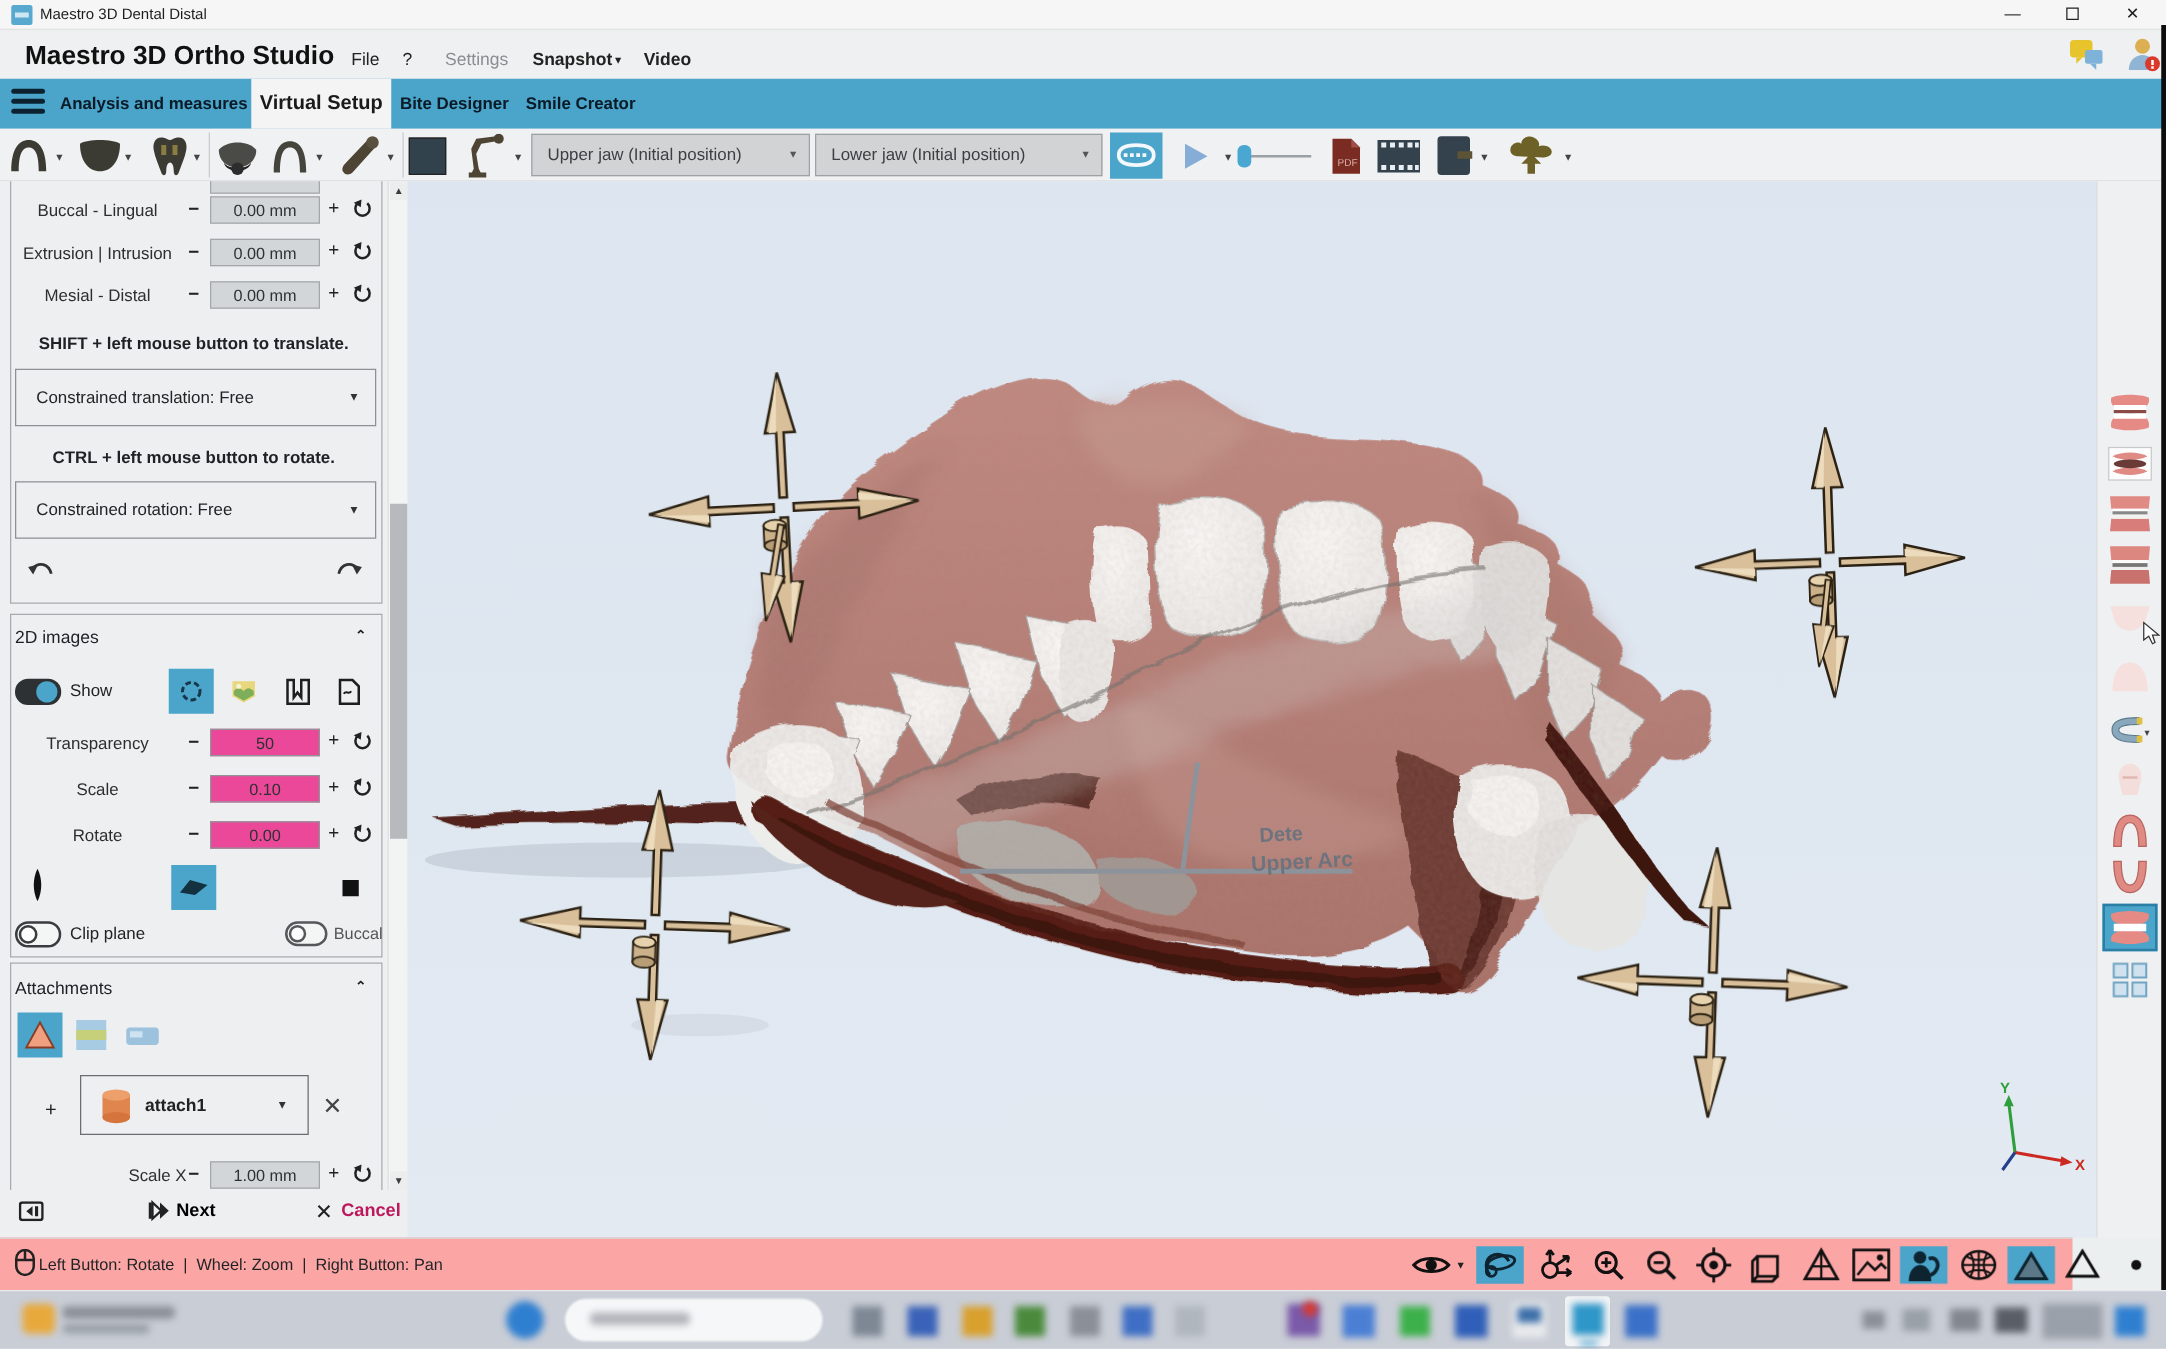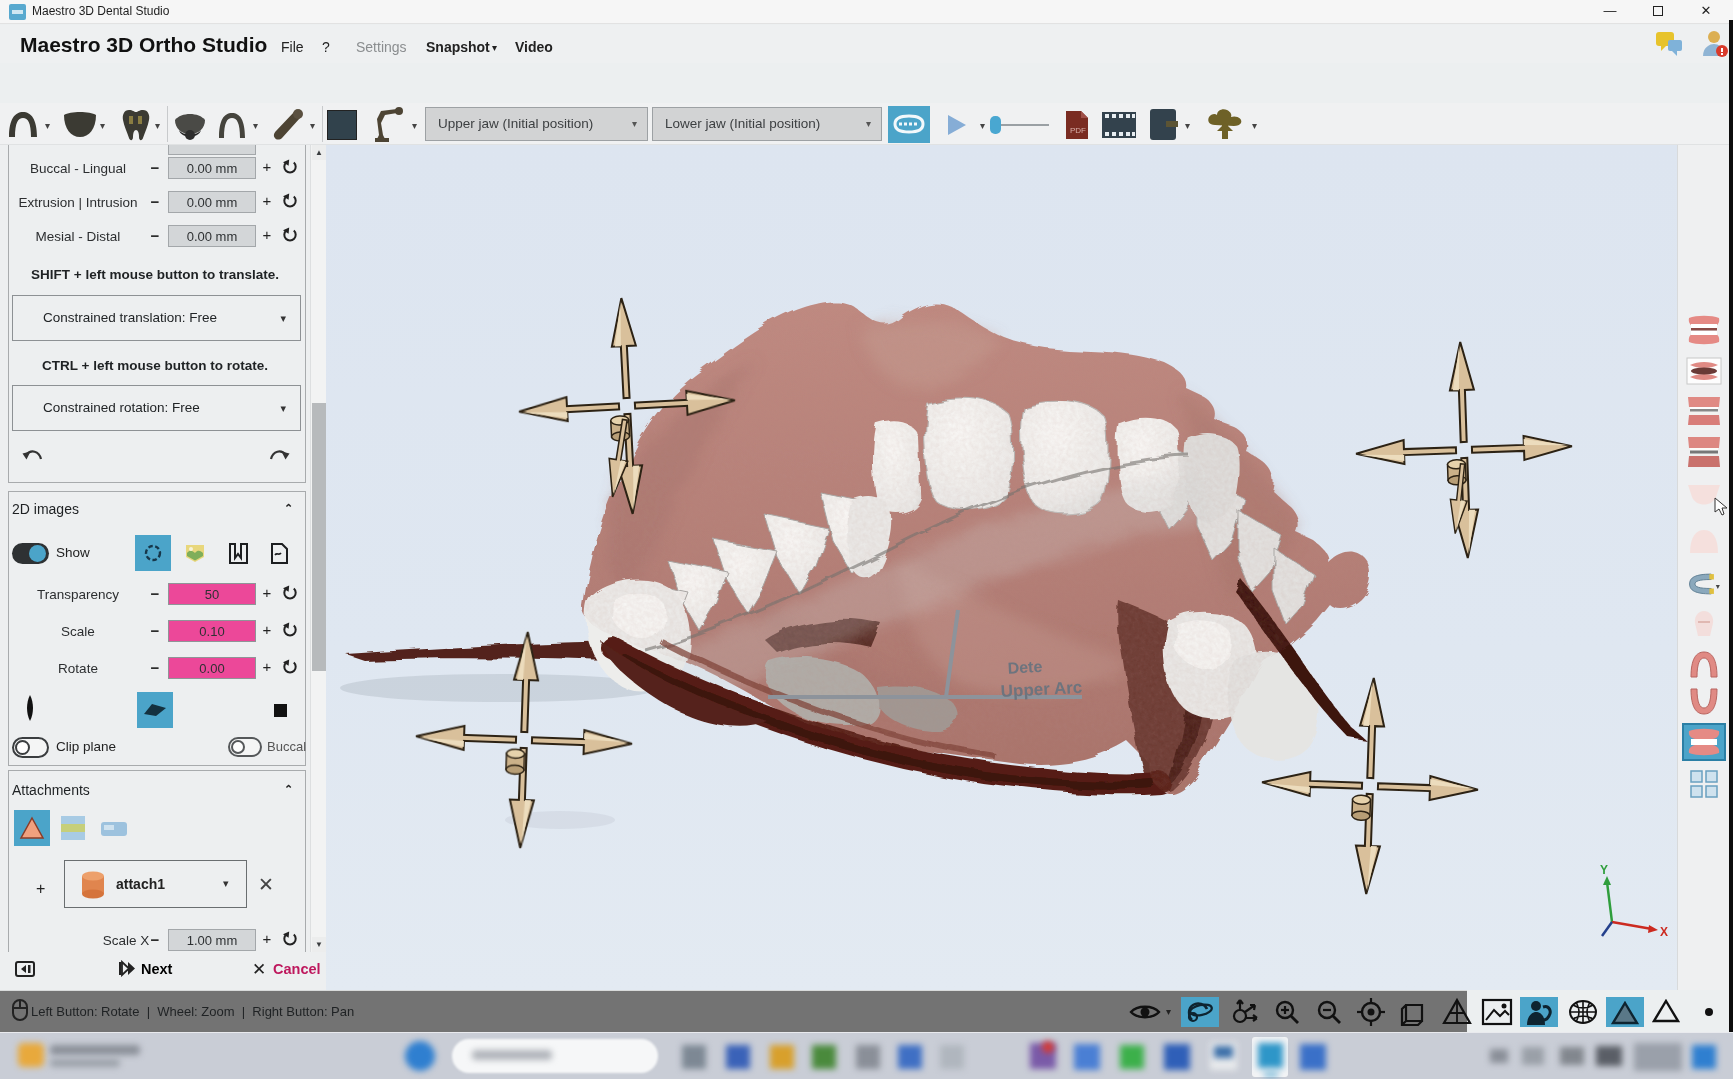--- a/index.html
+++ b/index.html
@@ -37,21 +37,21 @@
 #lpanel { position:absolute; left:0; top:145px; width:310px; height:807px; background:#edeff0; overflow:hidden; }
 .gbox { position:absolute; left:8px; width:298px; border:1px solid #a8abad; }
 .plabel { position:absolute; left:0; width:156px; text-align:center; font-size:13.5px; color:#2c2e30; }
 .pminus { position:absolute; left:148px; width:14px; text-align:center; font-size:15px; color:#222; font-weight:bold;}
 .pplus  { position:absolute; left:260px; width:14px; text-align:center; font-size:15px; color:#222; }
 .pbox { position:absolute; left:168px; width:88px; height:22px; text-align:center; font-size:13px; color:#2e3133; line-height:21px; }
 .pbox.dis { background:#d3d6d8; border:1px solid #a3a7aa; }
 .pbox.ena { background:#ec4899; border:1px solid #8f9497; }
 .reseti { position:absolute; left:281px; width:18px; height:18px; }
 .hint { position:absolute; left:0; width:310px; text-align:center; font-size:13.5px; font-weight:bold; color:#1f2224; }
-.drop { position:absolute; left:12px; width:289px; height:46px; border:1px solid #8d9194; font-size:13.5px; color:#212426; line-height:44px; padding-left:30px; }
+.drop { position:absolute; left:12px; width:289px; height:46px; border:1px solid #8d9194; font-size:13.5px; color:#212426; line-height:44px; padding-left:16px; }
 .drop .dar { position:absolute; right:14px; top:0; font-size:11px; color:#333; }
 .sechead { position:absolute; left:12px; font-size:14px; color:#1e2123; }
 .secchev { position:absolute; left:284px; font-size:11px; color:#222; font-weight:bold; }
 .iconbtn { position:absolute; width:36px; height:36px; }
 .iconbtn.sel { background:#4ba4c9; }
 
 
 #lscroll { position:absolute; left:310px; top:145px; width:16px; height:807px; background:#f2f3f3; border-left:1px solid #dddfe0; }
 #lscroll .sb { position:absolute; left:1px; width:14px; height:15px; background:#eceded; color:#3a3d3f; font-size:8px; text-align:center; line-height:15px; }
 #lscroll .thumb { position:absolute; left:1px; top:258px; width:14px; height:268px; background:#b7babc; }
@@ -60,36 +60,36 @@
 #viewport { position:absolute; left:326px; top:145px; width:1351px; height:845px; background:linear-gradient(180deg,#dde5f0 0%, #dfe7f1 60%, #e3eaf2 100%); }
 
 
 #rsidebar { position:absolute; left:1677px; top:145px; width:52px; height:845px; background:#eff0f1; border-left:1px solid #d8dadb; }
 .ric { position:absolute; left:8px; width:36px; }
 
 
 #redge { position:absolute; left:1729px; top:20px; width:4px; height:1012px; background:#0d0d0d; }
 
 
-#statusbar { position:absolute; left:0; top:990px; width:1467px; height:42px; background:#737373; border-top:1px solid #d8dada; }
+#statusbar { position:absolute; left:0; top:990px; width:1658px; height:42px; background:#fca5a5; border-top:1px solid #d8dada; }
 #statusbar .stext { position:absolute; left:31px; top:13px; font-size:13px; color:#1f2224; }
 .sicon { position:absolute; top:6px; width:30px; height:30px; }
 .sicon.sel { background:#4ba4c9; }
 
 
 #taskbar { position:absolute; left:0; top:1032px; width:1733px; height:47px; background:#c9cdd6; border-top:1px solid #e9eaee; }
 .tk { position:absolute; filter:blur(3px); }
 </style>
 </head>
 <body>
 <div id="app">
 
   <div id="titlebar">
     <div class="ticon"></div>
-    <div class="ttext">Maestro 3D Dental Studio</div>
+    <div class="ttext">Maestro 3D Dental Distal</div>
     <div class="wbtn" style="left:1587px;">—</div>
     <div class="wbtn" style="left:1635px;"><span style="display:inline-block;width:10px;height:10px;border:1.5px solid #222;margin-top:6px;"></span></div>
     <div class="wbtn" style="left:1683px;">✕</div>
   </div>
 
   <div id="menubar">
     <div class="brand">Maestro 3D Ortho Studio</div>
     <div class="menuitem" style="left:281px;">File</div>
     <div class="menuitem" style="left:322px;">?</div>
     <div class="menuitem" style="left:356px; color:#8a8d8f;">Settings</div>
@@ -106,20 +106,31 @@
 
     <svg class="abs" style="left:1701px; top:5px;" width="28" height="28" viewBox="0 0 28 28">
       <circle cx="13" cy="7" r="6" fill="#dcaf52"></circle>
       <path d="M2 26 C2 17 9 14 13 14 C17 14 24 17 24 26 Z" fill="#8fb4d4"></path>
       <circle cx="21" cy="21" r="6" fill="#d93a2b"></circle>
       <rect x="20" y="18" width="2" height="4" fill="#fff"></rect>
       <rect x="20" y="23" width="2" height="2" fill="#fff"></rect>
     </svg>
   </div>
 
+  <div id="tabbar">
+    <div class="ham">
+        <div></div>
+        <div></div>
+        <div></div>
+      </div>
+    <div class="tab" style="left:45px; width:156px;">Analysis and measures</div>
+    <div class="tab active" style="left:201px; width:112px;">Virtual Setup</div>
+    <div class="tab" style="left:313px; width:101px;">Bite Designer</div>
+    <div class="tab" style="left:414px; width:101px;">Smile Creator</div>
+  </div>
 
   <div id="toolbar">
 
     <svg class="abs" style="left:5px; top:6px;" width="36" height="30" viewBox="0 0 36 30">
       <path d="M4 28 C4 10 10 3 18 3 C26 3 32 10 32 28 L26 28 C26 14 23 9 18 9 C13 9 10 14 10 28 Z" fill="#3b3a33"></path>
     </svg>
     <span class="caret" style="left:45px; top:17px;">▾</span>
 
     <svg class="abs" style="left:62px; top:8px;" width="36" height="28" viewBox="0 0 36 28">
       <path d="M2 4 C8 0 28 0 34 4 C34 18 27 26 18 26 C9 26 2 18 2 4 Z" fill="#3b3a33"></path>

